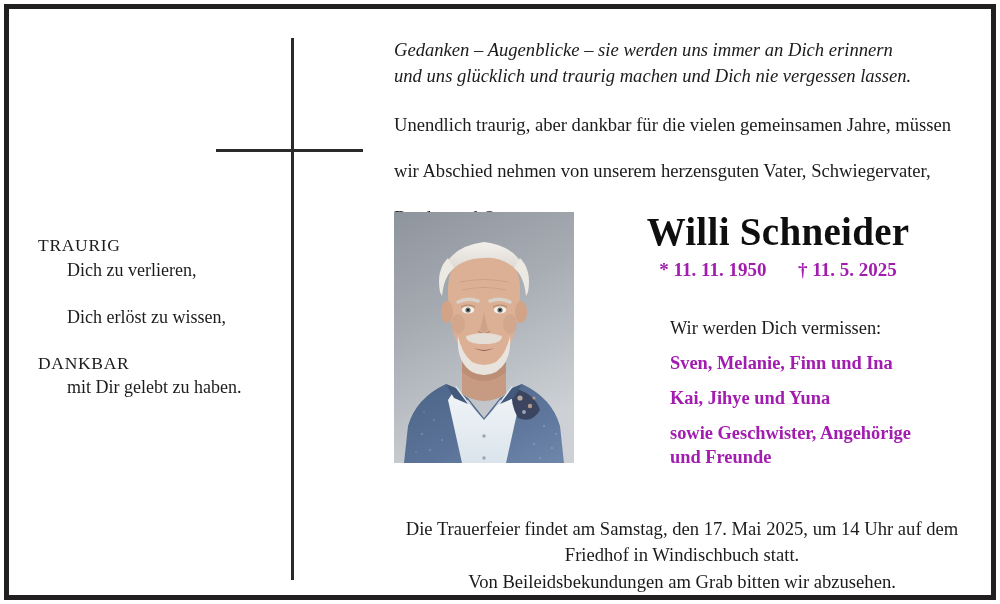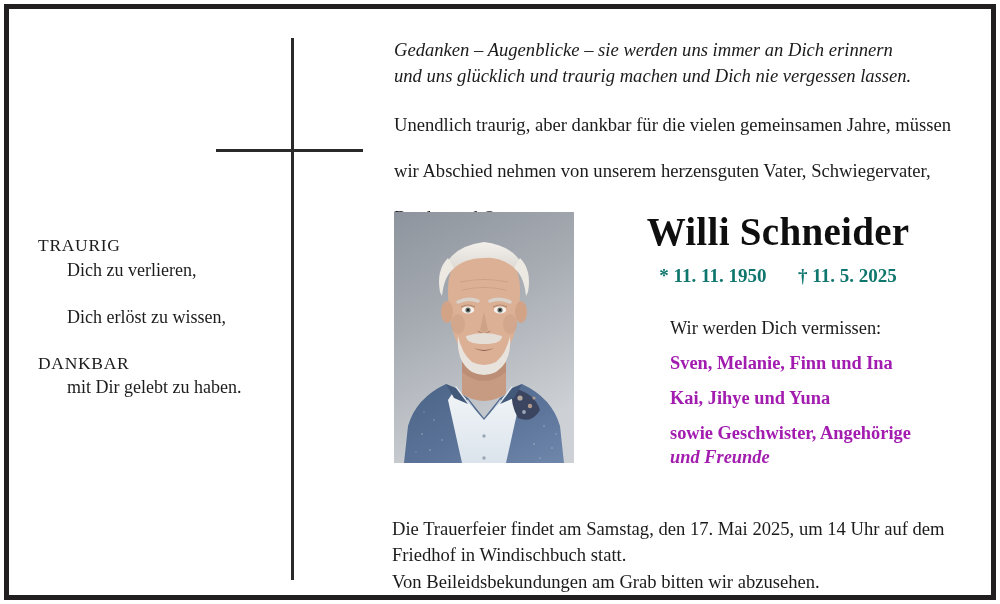--- a/index.html
+++ b/index.html
@@ -130,24 +130,24 @@
   }
   #deceased-name {
     font-size: 39px;
     font-weight: bold;
     letter-spacing: 0.3px;
     color: #100f0f;
     line-height: 1.05;
     white-space: nowrap;
   }
   #dates {
-    margin-top: 12px;
+    margin-top: 6px;
     font-size: 19px;
     font-weight: bold;
-    color: #0f766e;
+    color: #a21caf;
     white-space: nowrap;
   }
   #dates .gap { display: inline-block; width: 22px; }
 
   #survivors {
     position: absolute;
     left: 276px;
     top: 106px;
     width: 300px;
     text-align: left;
@@ -159,33 +159,33 @@
     white-space: nowrap;
   }
   #survivors .fam {
     font-size: 18.4px;
     font-weight: bold;
     color: #a21caf;
     margin-bottom: 14px;
     white-space: nowrap;
   }
   #survivors .fam.tight { margin-bottom: 3px; }
-  #survivors .fam:last-child { margin-bottom: 16px; font-style: italic; }
+  #survivors .fam:last-child { margin-bottom: 16px; }
 
   
   #service {
     position: absolute;
     left: 383px;
     top: 507px;
     width: 580px;
     font-size: 18.6px;
     line-height: 1.42;
     color: #1b1b1b;
   }
-  #service div { white-space: nowrap; }
+  #service div { white-space: nowrap; text-align: center; }
 </style>
 </head>
 <body>
 
 <div id="notice">
   <div id="frame">
 
     <div>
       <div class="cross-vert"></div>
       <div class="cross-horz"></div>

